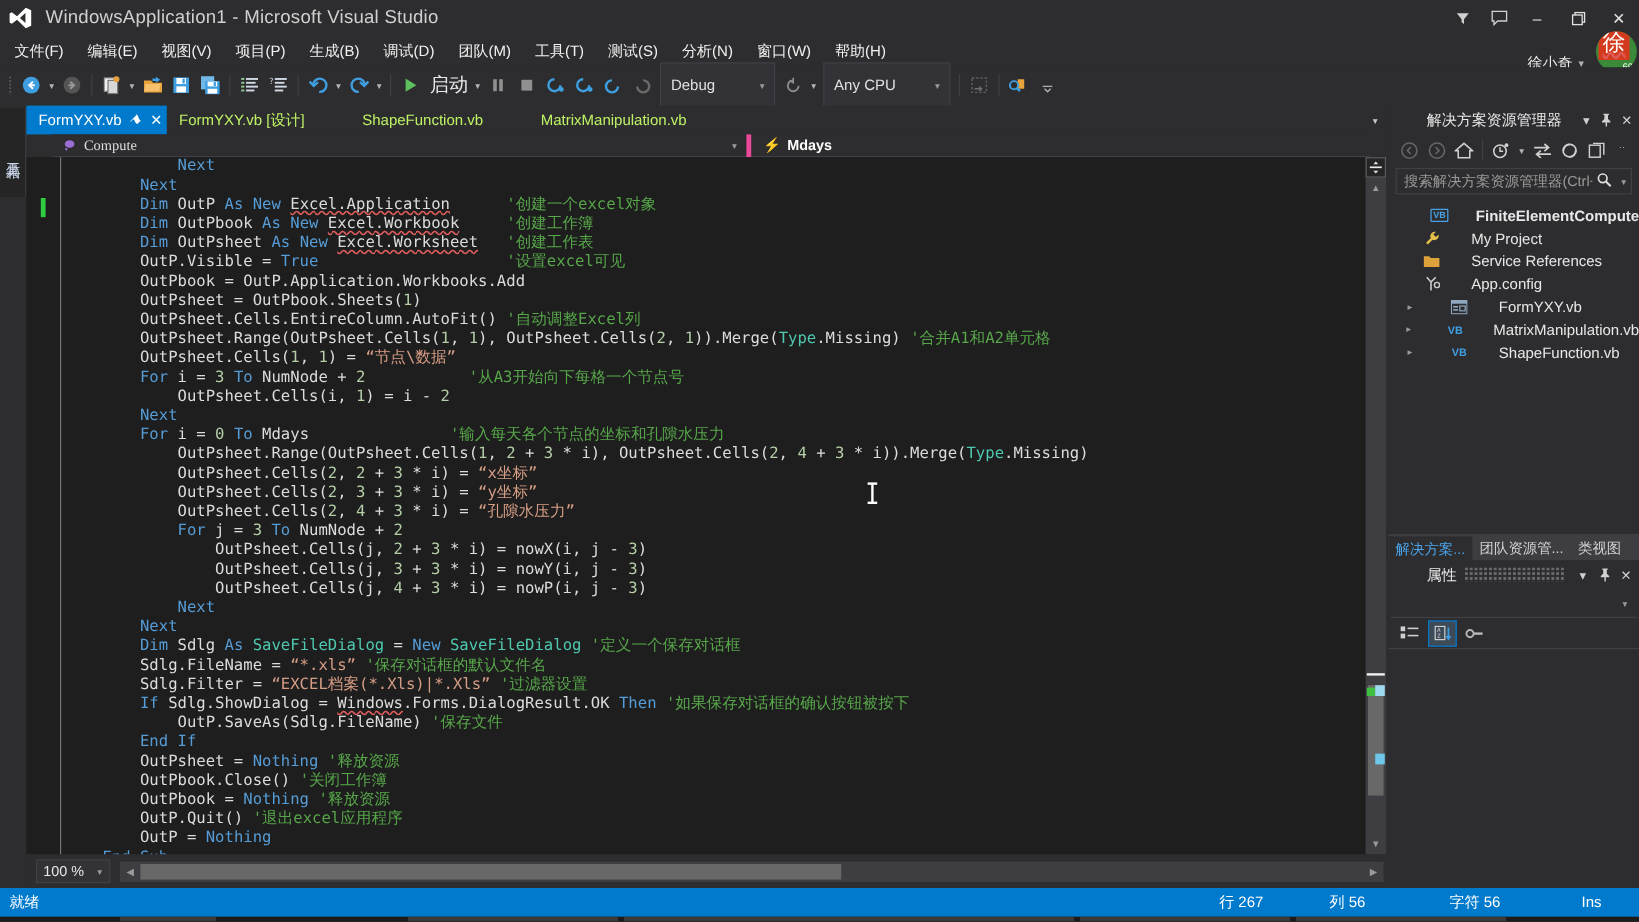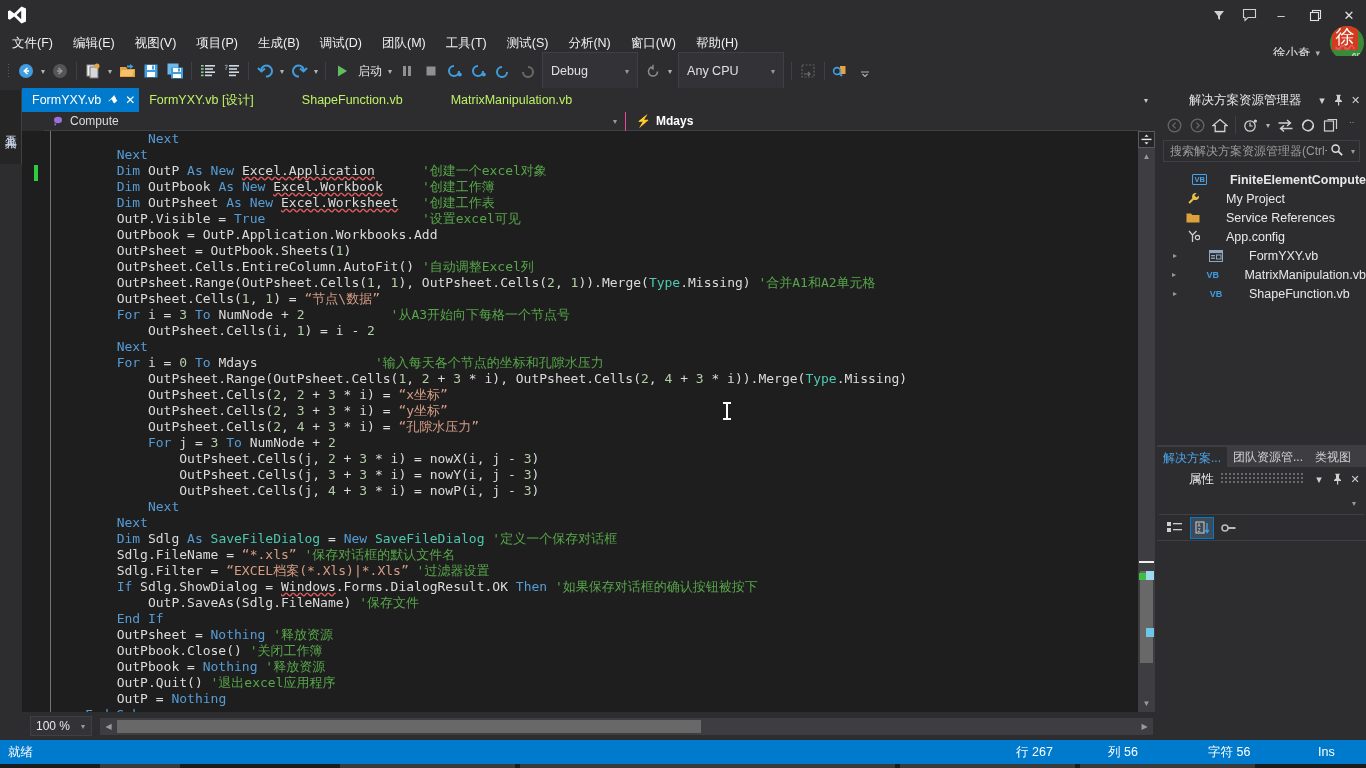--- a/index.html
+++ b/index.html
@@ -77,21 +77,21 @@
     display: block; width: 3px; height: 16px;
     background-image: radial-gradient(#5a5a5e 40%, transparent 41%);
     background-size: 3px 3px;
   }
   .tbtn {
     height: 24px; min-width: 24px; display: flex; align-items: center; justify-content: center;
     color: #c8c8c8; padding: 0 2px;
   }
   .tsep { width: 1px; height: 18px; background: #3f3f46; margin: 0 4px; }
   .tcaret { color: #b4b4b4; font-size: 8px; padding: 0 3px; }
-  .start-label { color: #e8e8e8; font-size: 12px; padding: 0 3px 0 4px; }
+  .start-label { color: #e8e8e8; font-size: 16px; padding: 0 3px 0 4px; }
   .combo {
     height: 39px; border: 1px solid #3f3f46; background: #333337; color: #e0e0e0;
     font-size: 12.5px; display: flex; align-items: center; padding: 0 2px 0 8px;
     margin: 0 3px;
   }
   .combo .cb-text { flex: 1; }
   .combo .cb-arrow { color: #9a9a9a; font-size: 8px; padding: 0 6px; }
 
   
   .vstrip {
@@ -127,21 +127,21 @@
 
   
   .navbar {
     position: absolute; left: 44px; top: 112px; width: 1097px; height: 19px;
     background: #2d2d30; display: flex; align-items: center;
     border-bottom: 1px solid #3f3f46;
   }
   .navcombo {
     height: 19px; display: flex; align-items: center; color: #dcdcdc; font-size: 12px;
   }
-  .navcombo.left { flex: 1; border-right: 1px solid #ec4899; padding-left: 8px; }
+  .navcombo.left { flex: 1; border-right: 4px solid #ec4899; padding-left: 8px; font-family: Liberation Serif, serif; }
   .navcombo.right { width: 515px; padding-left: 10px; }
   .navcombo .nv-arrow { color: #9a9a9a; font-size: 8px; margin-right: 8px; }
   .nv-icon { margin-right: 5px; display: inline-flex; }
   .bolt { color: #ffd24a; font-size: 12px; margin-right: 5px; }
   .navcombo.right .nv-text { font-weight: bold; color: #ffffff; }
 
   
   .editor-wrap {
     position: absolute; left: 22px; top: 131px; width: 1133px; height: 581px;
     background: #1e1e1e;
@@ -282,20 +282,21 @@
 <body>
 
 <div id="app">
 
   <div class="titlebar">
     <div class="vs-logo">
       <svg width="20" height="20" viewBox="0 0 20 20">
           <path d="M14.5 1.5 L19 3.6 V16.4 L14.5 18.5 L7.2 11.5 L2.8 14.8 L1 13.8 V6.2 L2.8 5.2 L7.2 8.5 Z M14.2 5.8 L9.6 10 L14.2 14.2 Z" fill="#ffffff"></path>
         </svg>
     </div>
+    <div class="title-text">WindowsApplication1 - Microsoft Visual Studio</div>
 
     <div class="tb-right">
       <div class="tb-icon">
         <svg width="14" height="14" viewBox="0 0 14 14">
             <path d="M2 3 H12 L8 8 V12 L6 10.5 V8 Z" fill="#d0d0d0"></path>
           </svg>
       </div>
       <div class="tb-icon">
         <svg width="15" height="14" viewBox="0 0 15 14">
             <path d="M1.5 1.5 H13.5 V9.5 H6 L3 12.5 V9.5 H1.5 Z" fill="none" stroke="#d0d0d0" stroke-width="1.1"></path>

